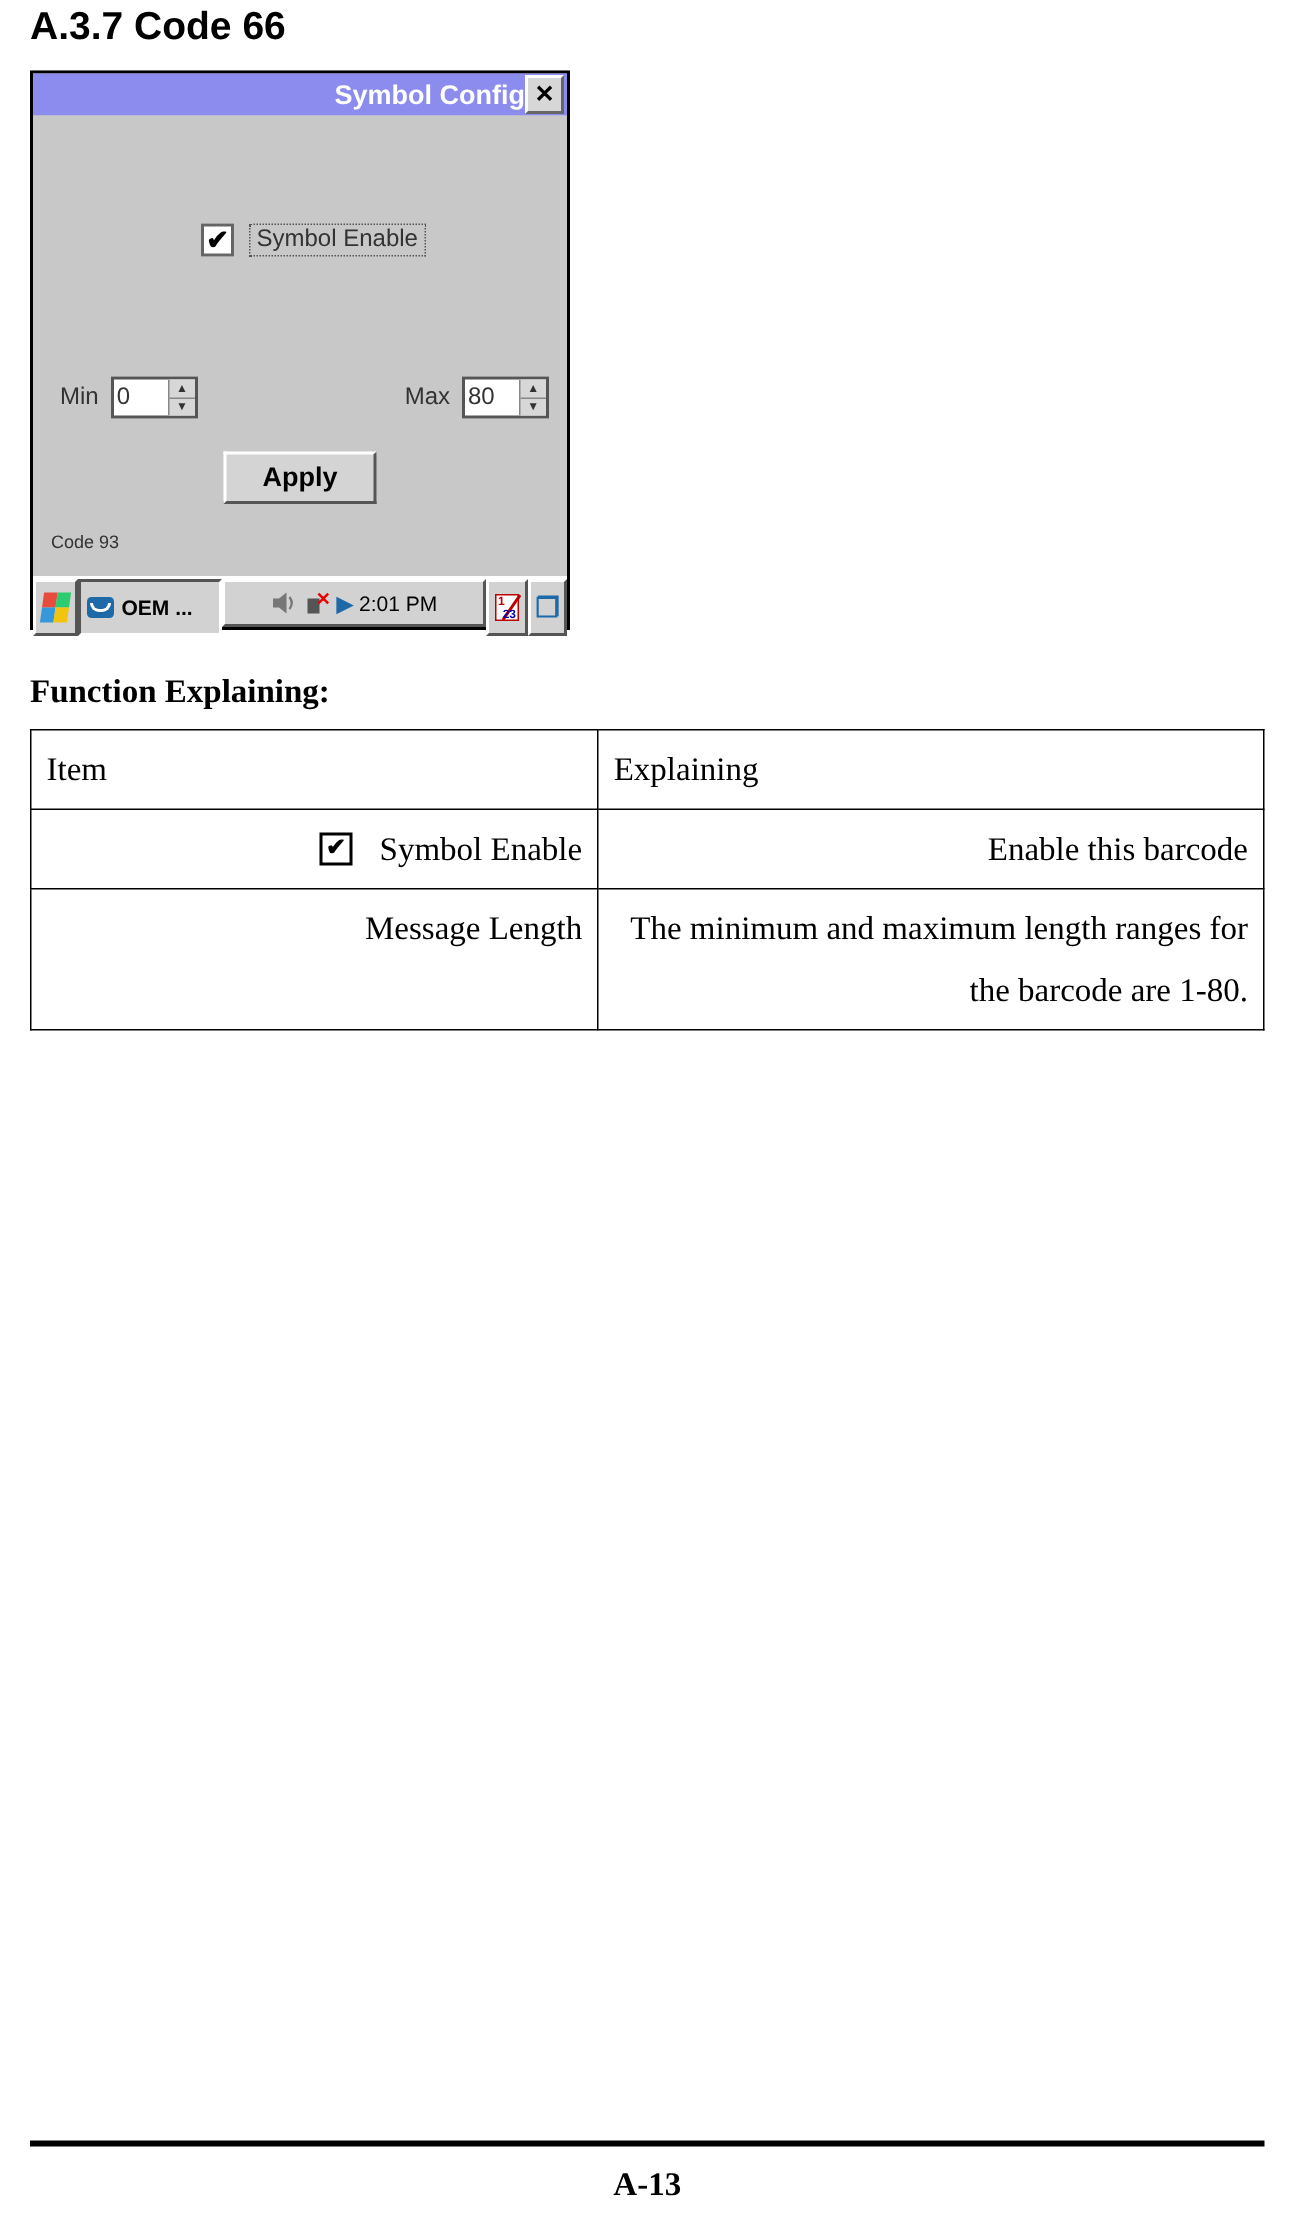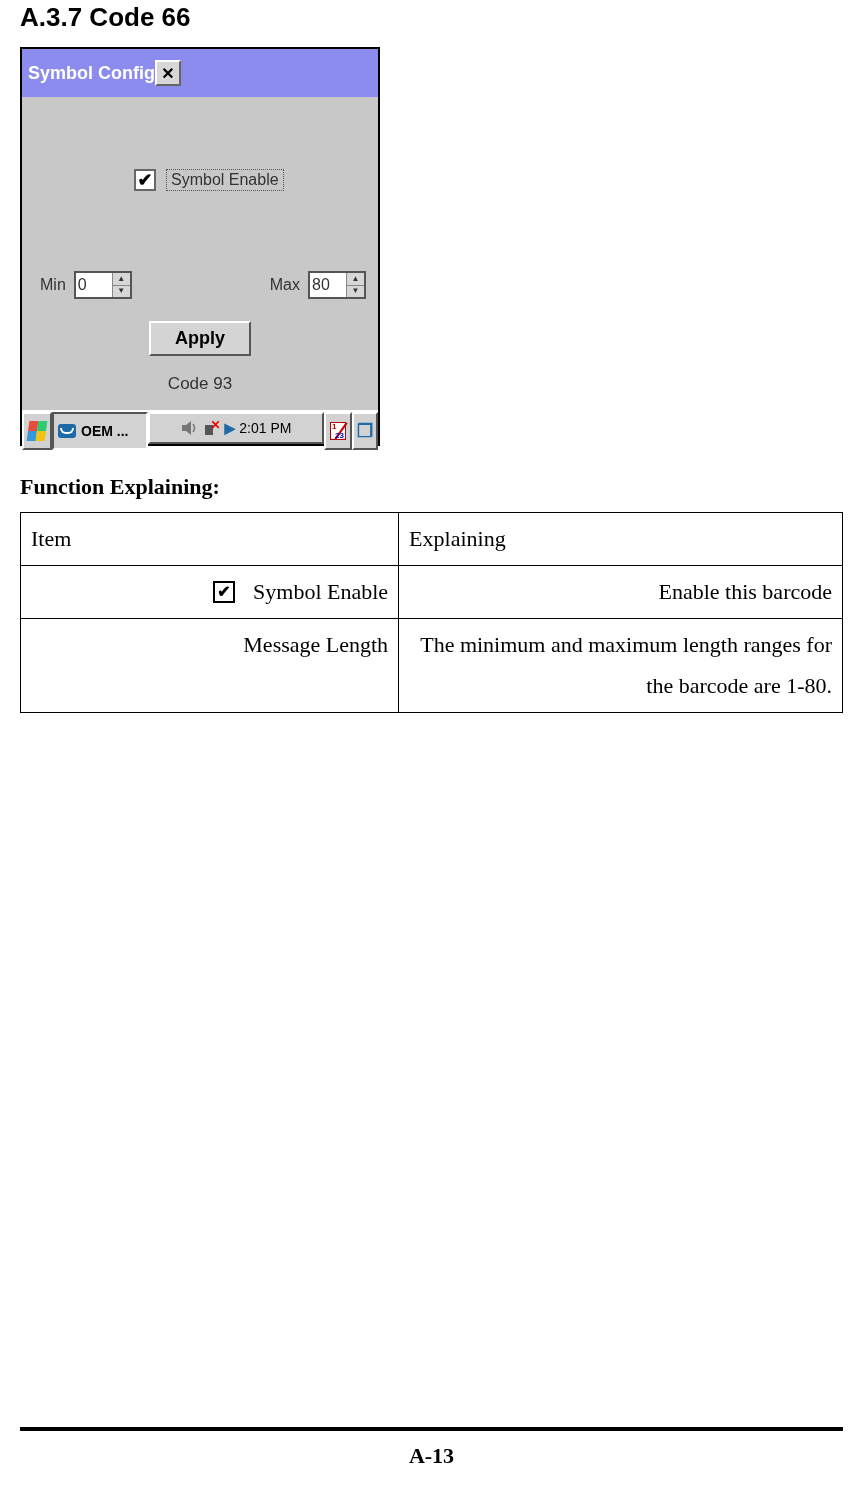--- a/index.html
+++ b/index.html
@@ -25,25 +25,25 @@
   }
   
   .screenshot-frame {
     width: 360px;
     border: 2px solid #000;
     background: #c8c8c8;
     display: flex;
     flex-direction: column;
   }
   .titlebar {
-    height: 48px;
+    height: 28px;
     background: #8c8cef;
     display: flex;
     align-items: center;
-    justify-content: flex-start;
+    justify-content: flex-end;
     padding: 0 2px 0 6px;
     font-family: Tahoma, Arial, sans-serif;
     font-weight: bold;
     font-size: 18px;
     color: #fff;
   }
   .titlebar .close-btn {
     width: 26px;
     height: 26px;
     background: #d7d7d7;
@@ -138,24 +138,23 @@
     font-weight: bold;
     font-size: 18px;
     padding: 5px 24px;
     background: #d4d4d4;
     border: 2px solid #fff;
     border-right-color: #555;
     border-bottom-color: #555;
     color: #000;
   }
   .caption-row {
-    text-align: center;
     margin: 18px 0 8px 0;
     font-family: Tahoma, Arial, sans-serif;
-    font-size: 17px;
+    font-size: 12px;
     color: #333;
   }
   
   .taskbar {
     height: 34px;
     background: #c8c8c8;
     border-top: 2px solid #fff;
     display: flex;
     align-items: stretch;
     font-family: Tahoma, Arial, sans-serif;

